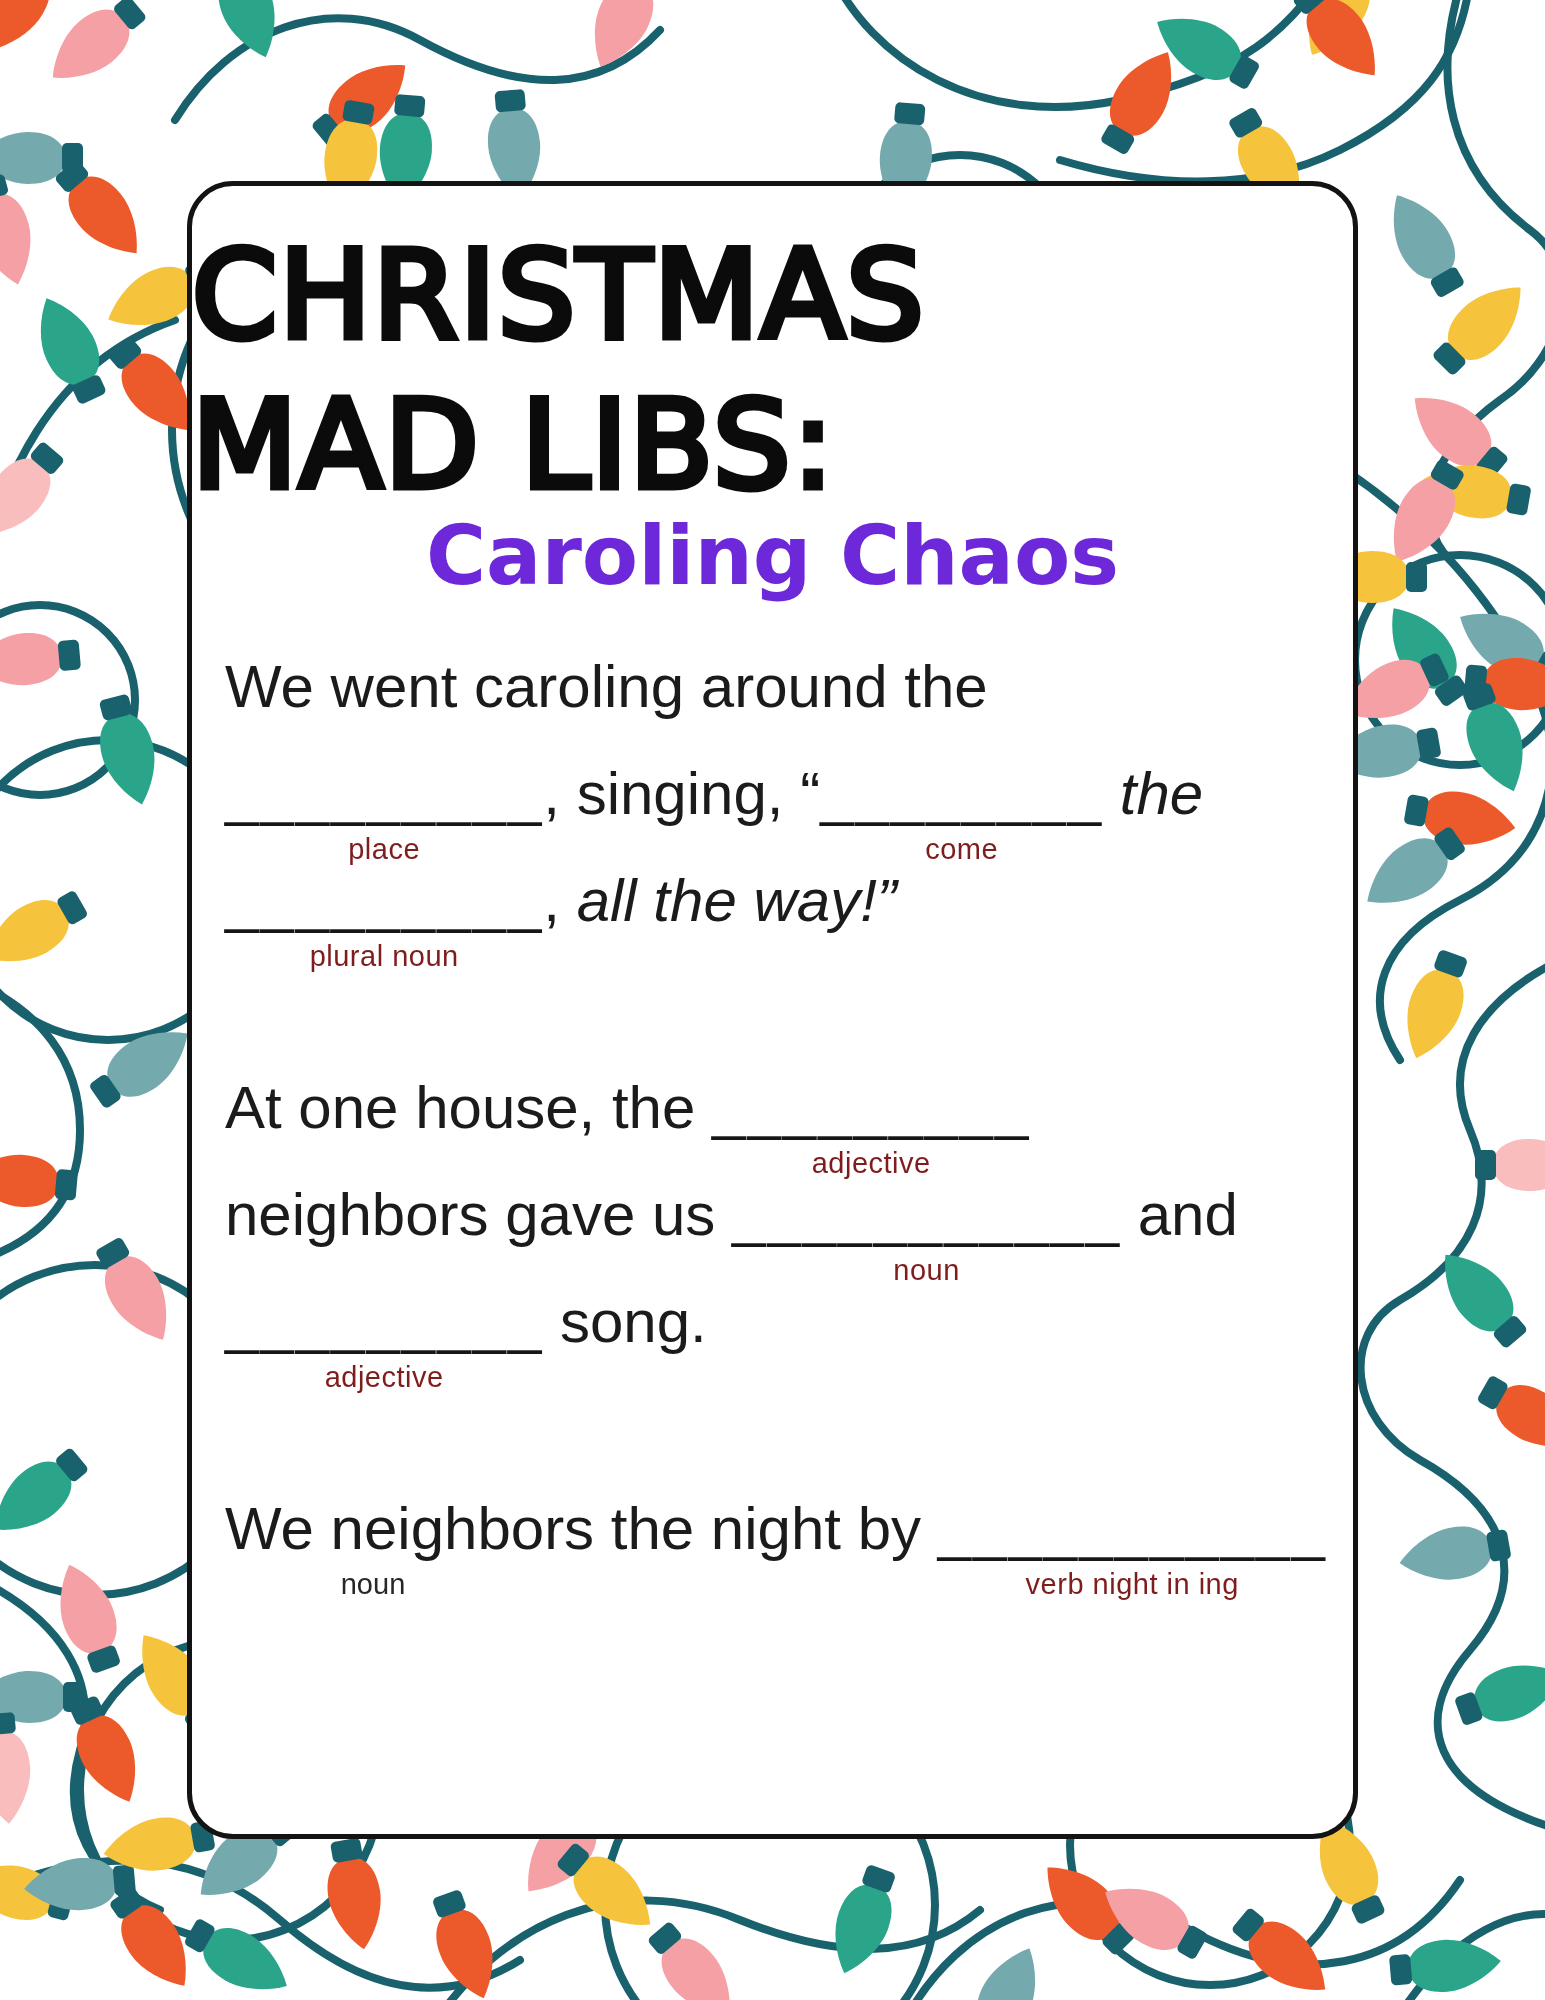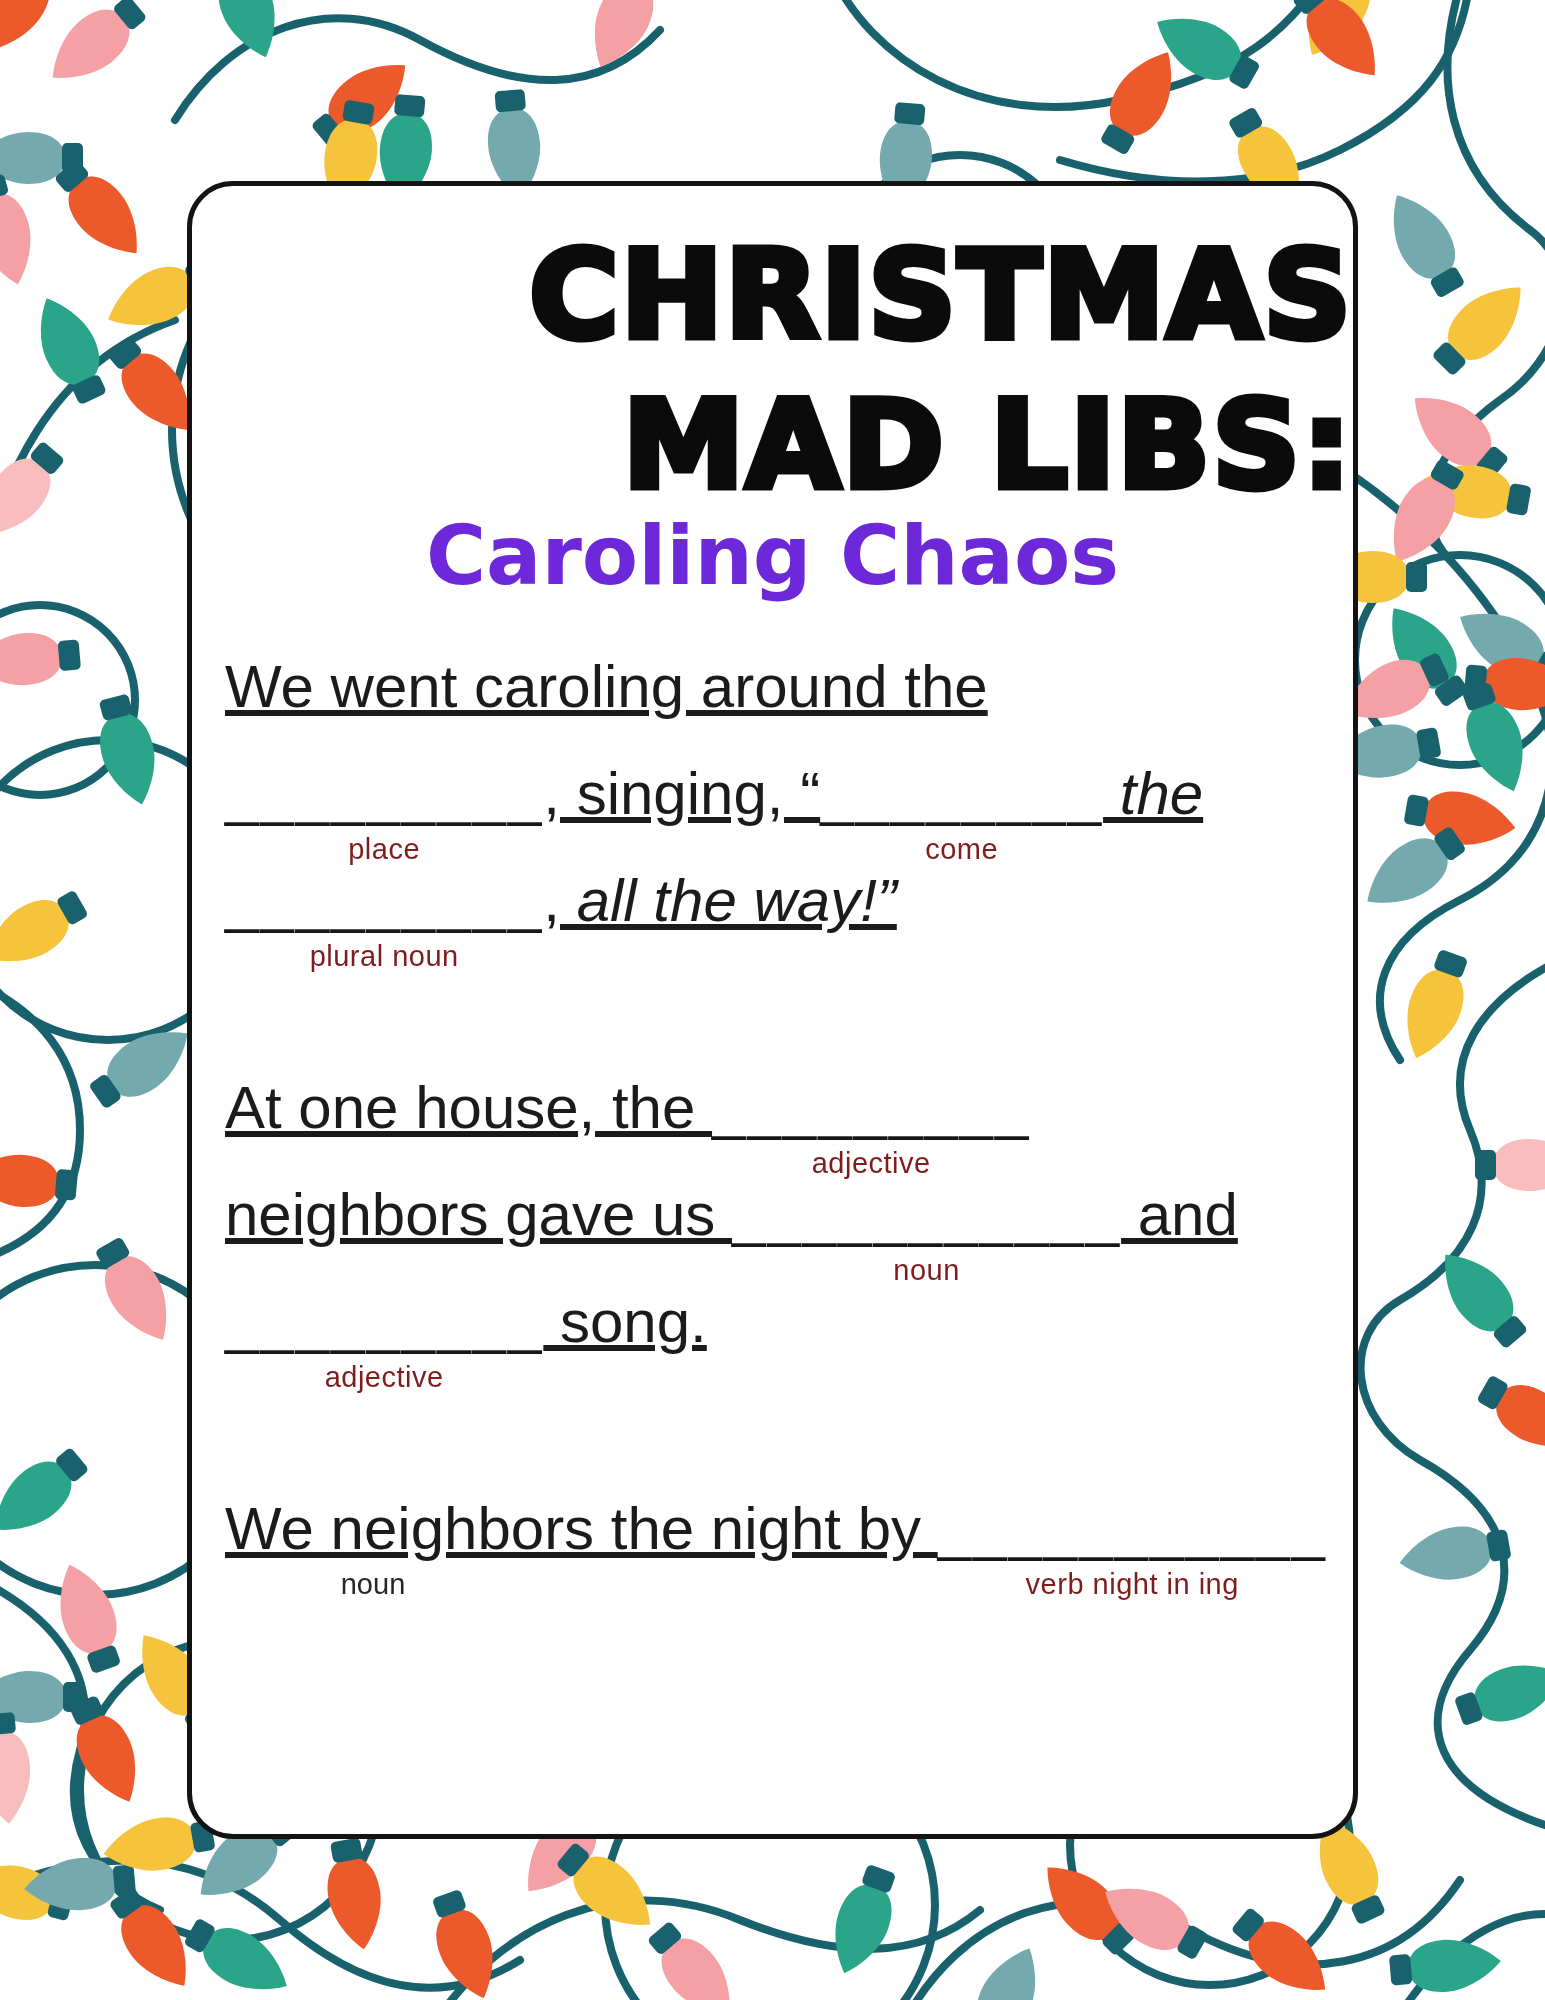--- a/index.html
+++ b/index.html
@@ -9,35 +9,35 @@
     overflow:hidden;
   }
   .page{position:relative;width:1545px;height:2000px;background:#fff;overflow:hidden;}
   .pattern{position:absolute;left:0;top:0;z-index:0;}
   .card{
     position:absolute;left:187px;top:181px;width:1171px;height:1658px;
     box-sizing:border-box;background:#ffffff;
     border:5px solid #131313;border-radius:46px;z-index:1;
   }
   .title{
-    margin-top:34px;text-align:right;
-    font-family:"DejaVu Sans",sans-serif;font-weight:bold;
+    margin-top:34px;text-align:left;
+    font-family:"DejaVu Sans",sans-serif;font-weight:normal;
     font-size:122px;line-height:150px;letter-spacing:2px;
     color:#0b0b0b;-webkit-text-stroke:7px #0b0b0b;paint-order:stroke fill;
   }
   .subtitle{
     margin-top:-12px;text-align:center;
     font-family:"DejaVu Sans",sans-serif;font-weight:bold;
     font-size:82px;line-height:95px;color:#6d28d9;
   }
   .story{
     position:absolute;left:33px;right:24px;top:447px;
     font-size:60px;line-height:107px;color:#1b1b1b;
   }
-  .para{margin:0;text-decoration:underline;}
+  .para{margin:0;}
   .para.gap{margin-top:100px;}
   .line{position:relative;white-space:nowrap;}
   .blank{position:relative;display:inline-block;letter-spacing:2px;color:#161616;}
   .blank-label{
     position:absolute;left:50%;top:94px;transform:translateX(-50%);
     font-size:29px;line-height:30px;letter-spacing:0.5px;color:#7f1d1d;
     white-space:nowrap;
   }
   .stray-label{
     position:absolute;left:148px;top:94px;transform:translateX(-50%);

